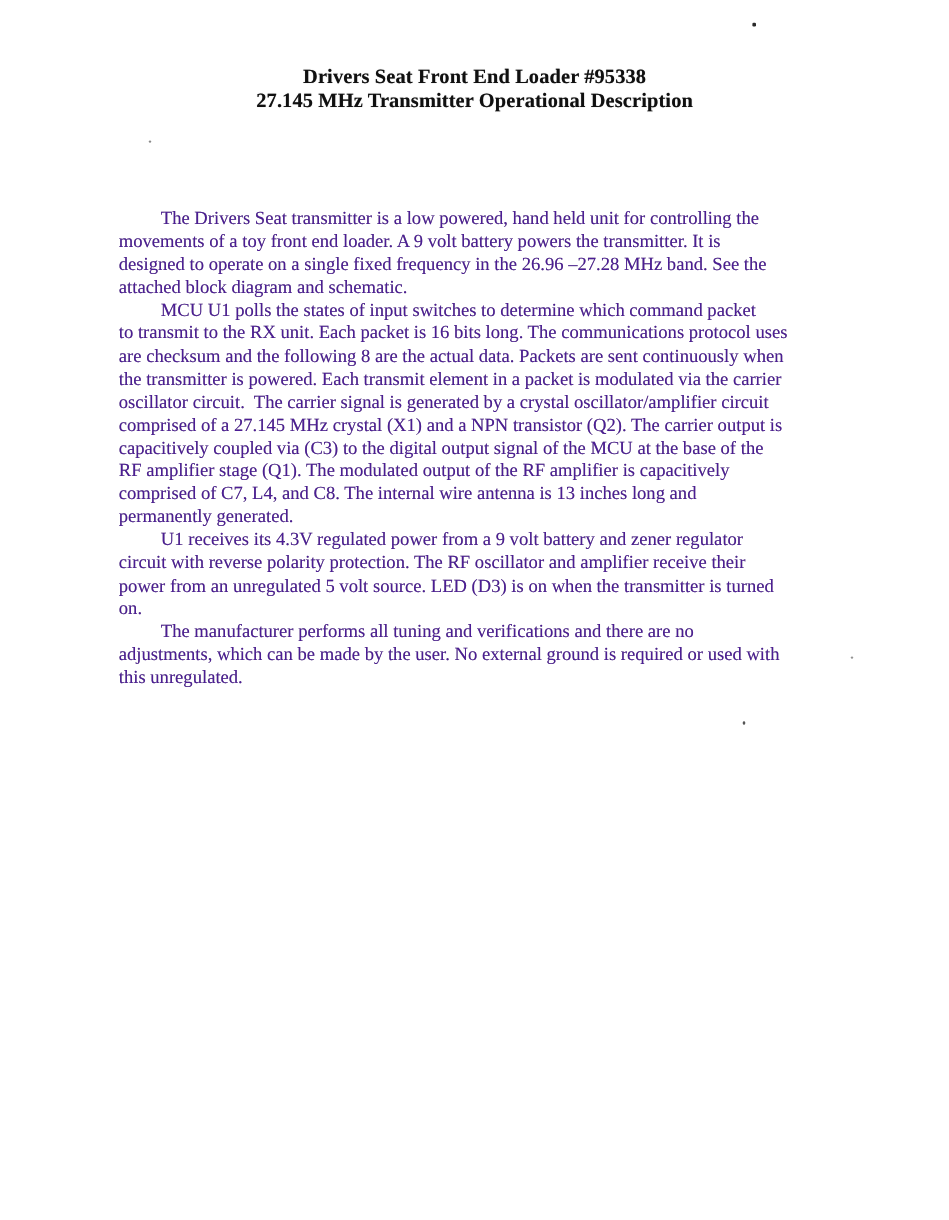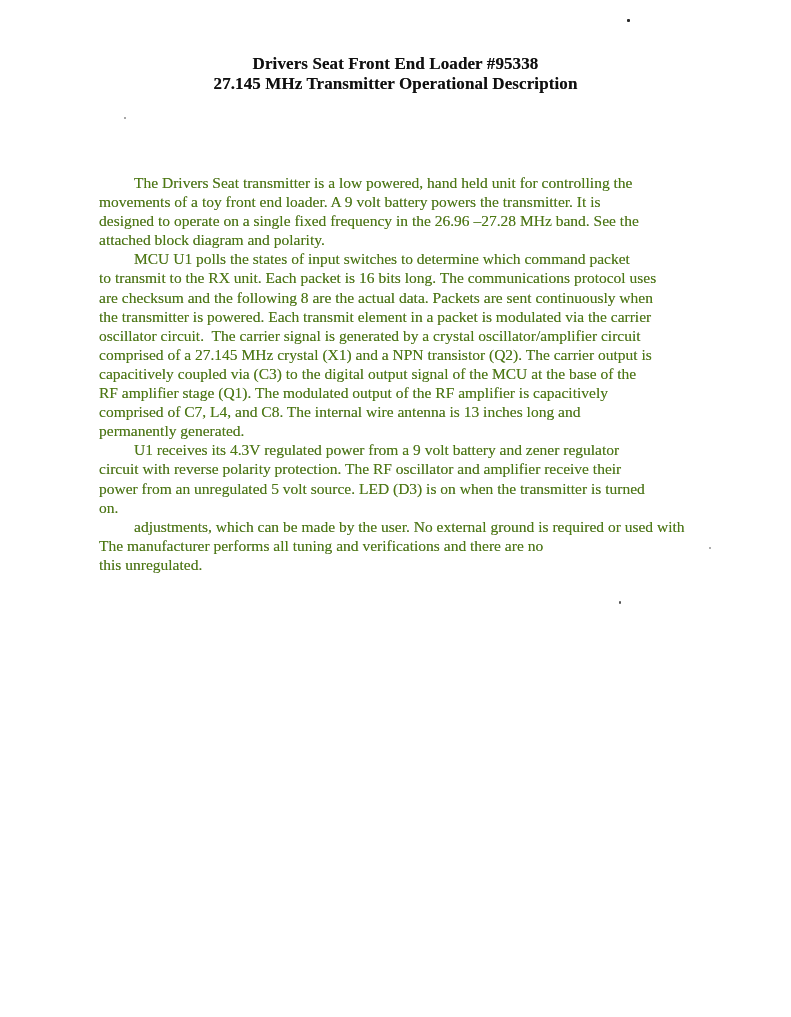--- a/index.html
+++ b/index.html
@@ -29,21 +29,21 @@
     color: #101010;
     text-shadow: 0 0 0.6px rgba(10,10,10,0.55);
   }
   .doc-body {
     position: absolute;
     left: 99px;
     top: 173px;
     width: 640px;
     font-size: 15.5px;
     line-height: 19.1px;
-    color: #4d7c0f;
+    color: #4c1d95;
     text-shadow: 0 0 0.5px rgba(20,20,20,0.45);
   }
   .para { margin: 0; padding: 0; }
   .para .line {
     white-space: pre;
     height: 19.1px;
   }
   .para .line:first-child {
     text-indent: 35px;
   }
@@ -66,43 +66,43 @@
   <div class="doc-title">
     <div>Drivers Seat Front End Loader  #95338</div>
     <div>27.145 MHz Transmitter Operational Description</div>
   </div>
 
   <div class="doc-body">
     <div class="para">
         <div class="line">The Drivers Seat transmitter is a low powered, hand held unit for controlling the</div>
         <div class="line">movements of a toy front end loader. A 9 volt battery powers the transmitter. It is</div>
         <div class="line">designed to operate on a single fixed frequency in the 26.96 –27.28 MHz band. See the</div>
-        <div class="line">attached block diagram and polarity.</div>
+        <div class="line">attached block diagram and schematic.</div>
       </div>
     <div class="para">
         <div class="line">MCU U1 polls the states of input switches to determine which command packet</div>
         <div class="line">to transmit to the RX unit. Each packet is 16 bits long. The communications protocol uses</div>
         <div class="line">are checksum and the following 8 are the actual data. Packets are sent continuously when</div>
         <div class="line">the transmitter is powered. Each transmit element in a packet is modulated via the carrier</div>
         <div class="line">oscillator circuit.  The carrier signal is generated by a crystal oscillator/amplifier circuit</div>
         <div class="line">comprised of a 27.145 MHz crystal (X1) and a NPN transistor (Q2). The carrier output is</div>
         <div class="line">capacitively coupled via (C3) to the digital output signal of the MCU at the base of the</div>
         <div class="line">RF amplifier stage (Q1). The modulated output of the RF amplifier is capacitively</div>
         <div class="line">comprised of C7, L4, and C8. The internal wire antenna is 13 inches long and</div>
         <div class="line">permanently generated.</div>
       </div>
     <div class="para">
         <div class="line">U1 receives its 4.3V regulated power from a 9 volt battery and zener regulator</div>
         <div class="line">circuit with reverse polarity protection. The RF oscillator and amplifier receive their</div>
         <div class="line">power from an unregulated 5 volt source. LED (D3) is on when the transmitter is turned</div>
         <div class="line">on.</div>
       </div>
     <div class="para">
+        <div class="line">The manufacturer performs all tuning and verifications and there are no</div>
         <div class="line">adjustments, which can be made by the user. No external ground is required or used with</div>
-        <div class="line">The manufacturer performs all tuning and verifications and there are no</div>
         <div class="line">this unregulated.</div>
       </div>
   </div>
 
   <div class="speck s1"></div>
   <div class="speck s2"></div>
   <div class="speck s3"></div>
   <div class="speck s4"></div>
 
 </div>

